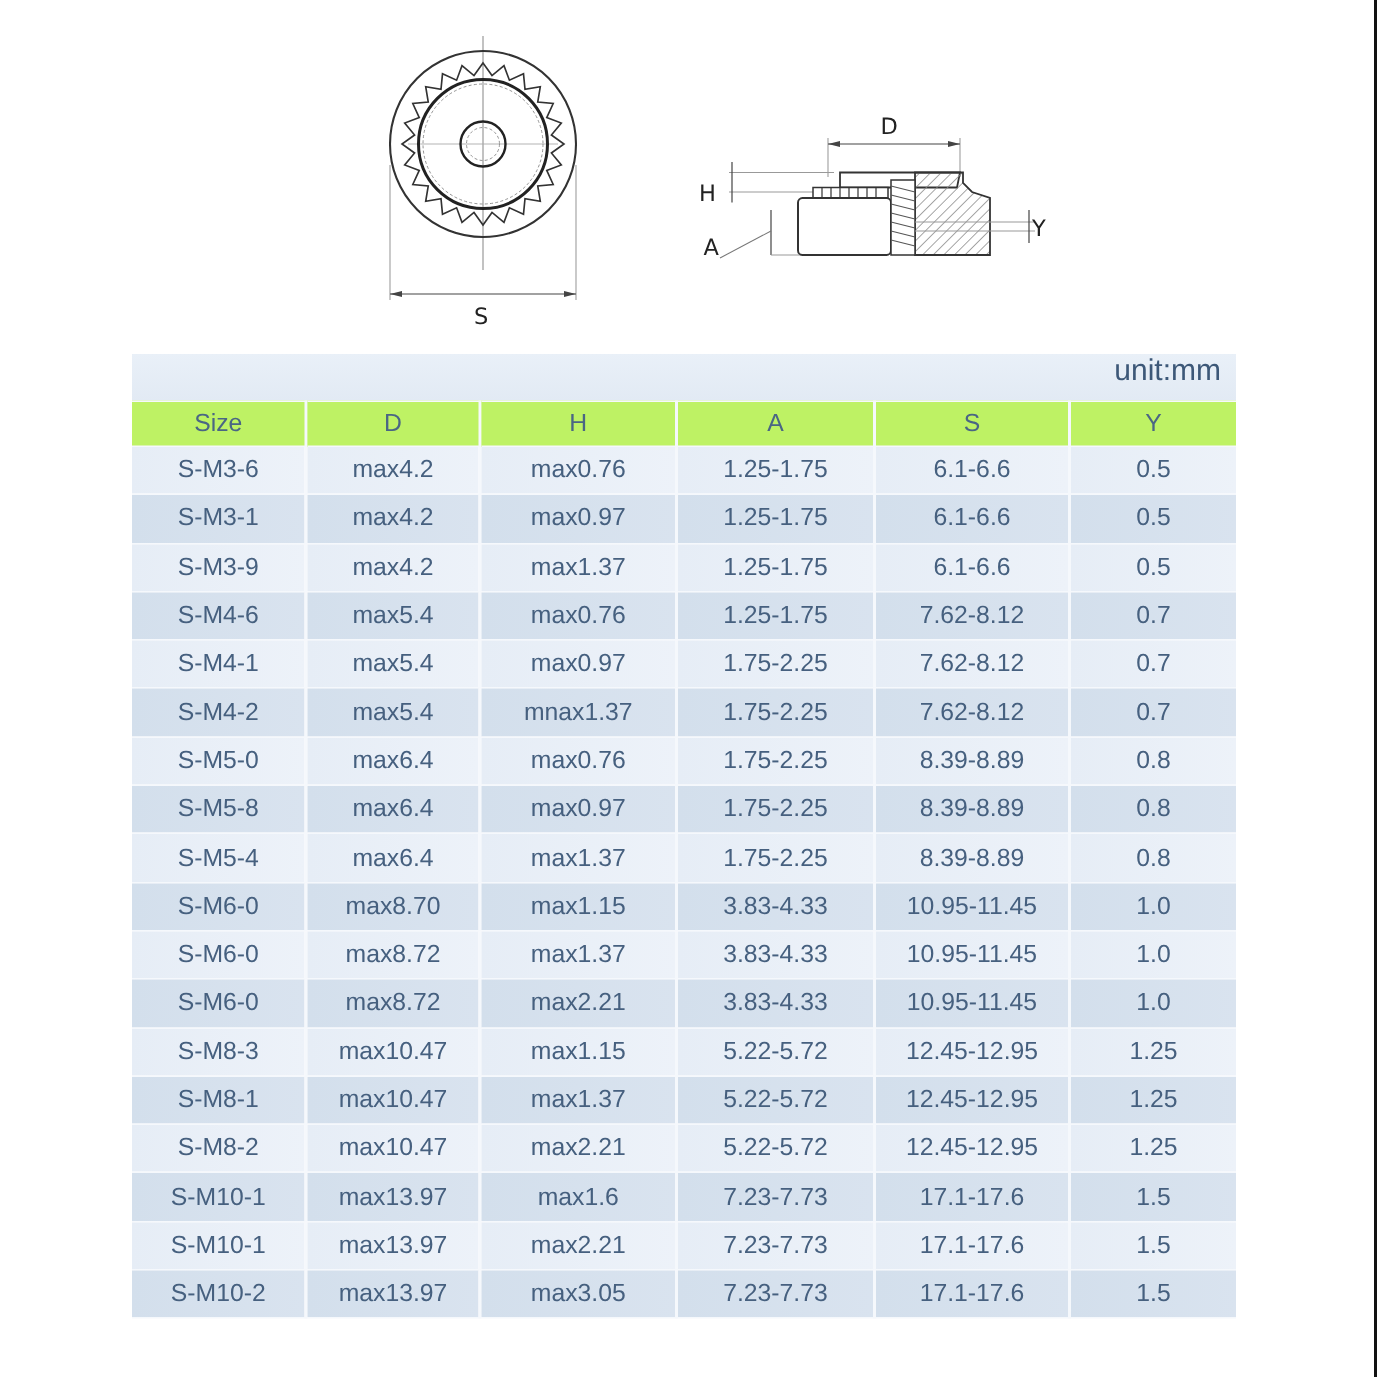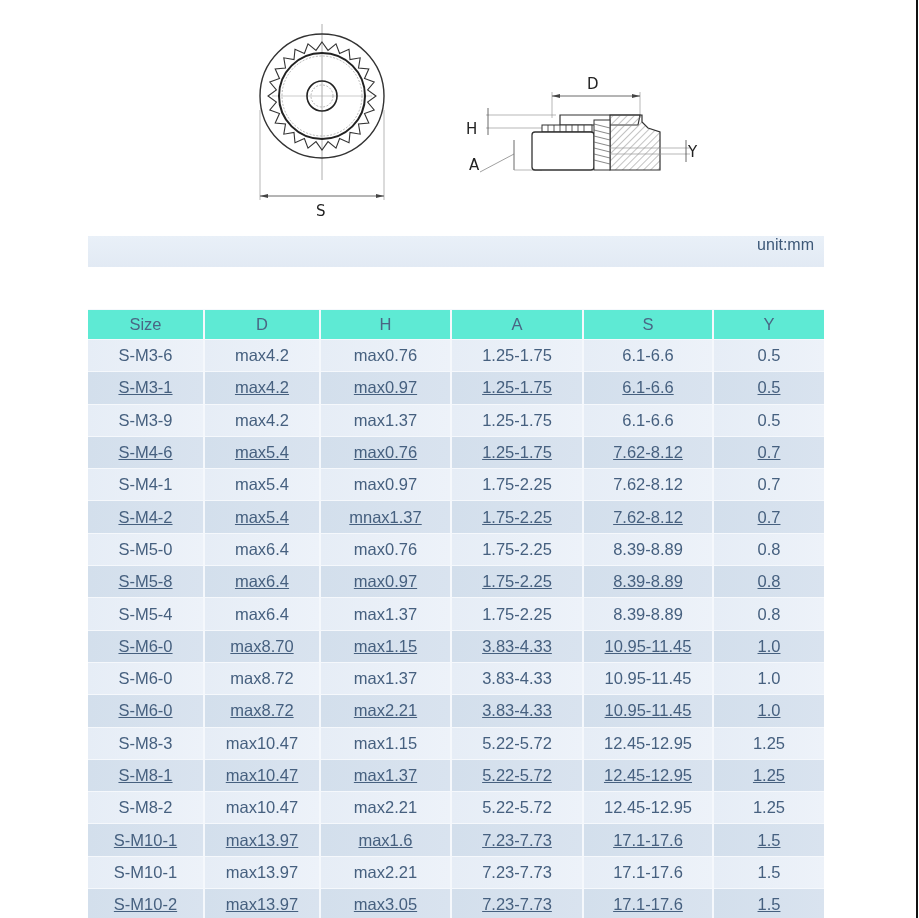--- a/index.html
+++ b/index.html
@@ -14,33 +14,33 @@
     .drawing svg { display: block; }
     .dim-label {
       position: absolute; font-family: "DejaVu Sans", sans-serif; font-size: 15px; color: #222;
     }
     .spec-table {
       position: absolute; left: 88px; top: 236px; width: 736px;
       border-collapse: separate; border-spacing: 0;
     }
     .title-row {
       height: 31px; background: linear-gradient(#e9f0f8, #e2eaf4);
-      text-align: right; color: #3d5878; font-size: 16px;
+      text-align: right; color: #3d5878; font-size: 20px;
       padding-right: 10px; box-sizing: border-box;
     }
     .grid { display: grid; grid-template-columns: 117px 116px 131px 132px 130px 110px; }
     .cell {
       height: 32.3px; display: flex; align-items: center; justify-content: center;
       font-size: 16.5px; color: #46607f; box-sizing: border-box;
       border-right: 2px solid #f5f8fc; border-bottom: 1px solid #f5f8fc;
     }
     .cell:nth-child(6n) { border-right: none; }
-    .hdr { background: #5eead4; color: #4a6684; height: 31px; border-top: 1px solid #f5f8fc; margin-top: 42px; }
+    .hdr { background: #bef264; color: #4a6684; height: 31px; border-top: 1px solid #f5f8fc; }
     .row-even .cell { background: linear-gradient(90deg, #e6edf6, #edf2f9); }
-    .row-odd .cell { background: linear-gradient(90deg, #d3dfec, #d9e3ef); text-decoration: underline; }
+    .row-odd .cell { background: linear-gradient(90deg, #d3dfec, #d9e3ef); }
     .row { display: contents; }
   </style>
 </head>
 <body>
 
 <div class="right-edge"></div>
 
 <div class="drawing" style="left:250px;top:20px;">
   <svg width="150" height="185" viewBox="0 0 150 185">
 

